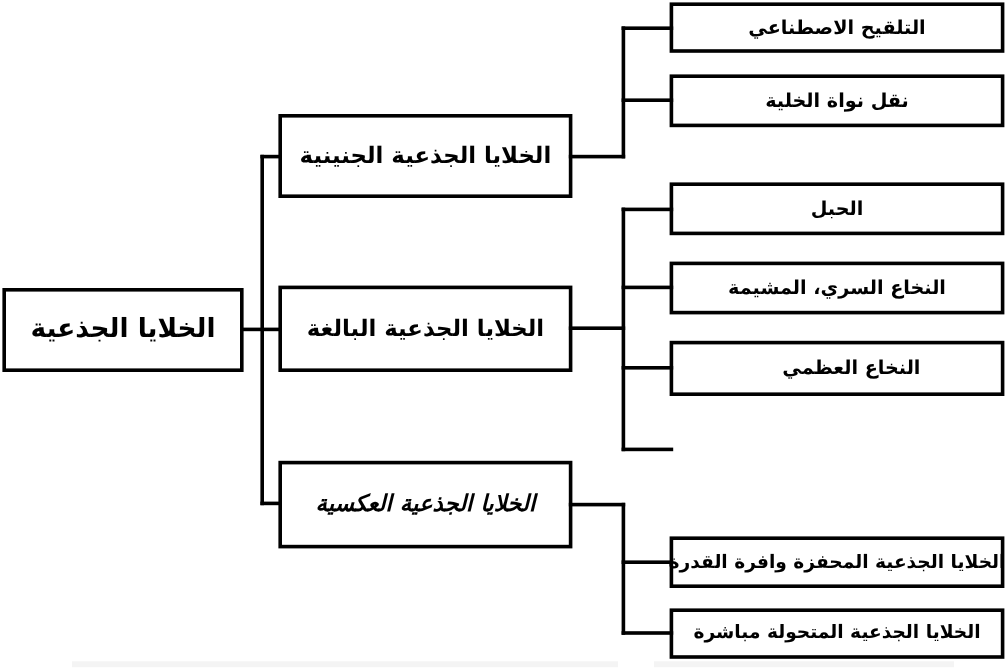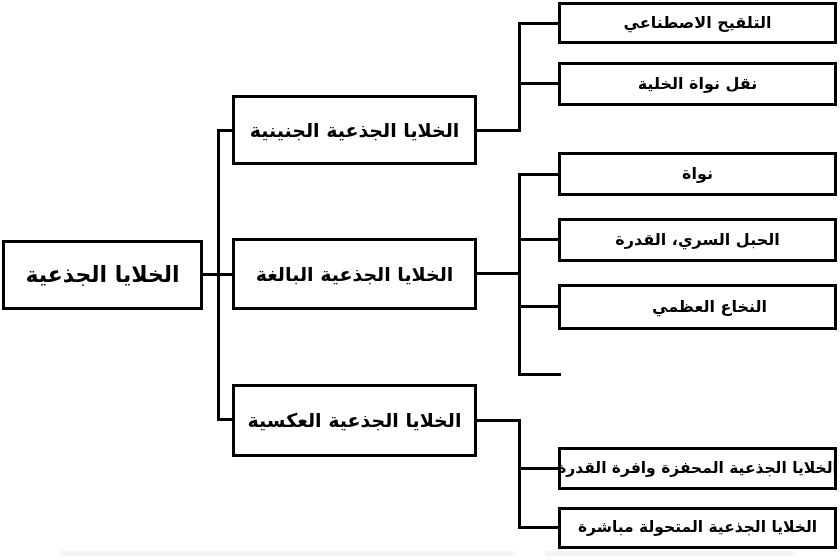--- a/index.html
+++ b/index.html
@@ -33,21 +33,21 @@
   .line {
     position: absolute;
     background: #000000;
   }
   
   .root      { left: 2px;   top: 240px; width: 201px; height: 70px; font-size: 22px; }
   
   .branch    { left: 232px; width: 245px; font-size: 19px; }
   .branch-0  { top: 95px;  height: 70px; }
   .branch-1  { top: 238px; height: 72px; }
-  .branch-2  { top: 384px; height: 73px; }
+  .branch-2  { top: 384px; height: 73px; font-style: italic; }
   
   .leaf      { left: 558px; width: 279px; font-size: 16px; }
   .leaf-sm   { font-size: 15.5px; }
   .leaf-a { top: 2px;   height: 42px; }
   .leaf-b { top: 62px;  height: 44px; }
   .leaf-c { top: 152px; height: 44px; }
   .leaf-d { top: 218px; height: 44px; }
   .leaf-e { top: 284px; height: 46px; padding-left: 24px; }
   .leaf-f { top: 352px; height: 46px; }
   .leaf-g { top: 447px; height: 43px; }
@@ -69,22 +69,22 @@
 
   <div class="box branch branch-0">الخلايا الجذعية الجنينية</div>
 
   <div class="box root">الخلايا الجذعية</div>
   <div class="box branch branch-1">الخلايا الجذعية البالغة</div>
   <div class="box branch branch-2">الخلايا الجذعية العكسية</div>
 
   <div class="box leaf leaf-a">التلقيح الاصطناعي</div>
   <div class="box leaf leaf-b">نقل نواة الخلية</div>
 
-  <div class="box leaf leaf-c">نواة</div>
-  <div class="box leaf leaf-d">الحبل السري، القدرة</div>
+  <div class="box leaf leaf-c">الحبل</div>
+  <div class="box leaf leaf-d">النخاع السري، المشيمة</div>
   <div class="box leaf leaf-e">النخاع العظمي</div>
 
   <div class="box leaf leaf-sm leaf-g">الخلايا الجذعية المحفزة وافرة القدرة</div>
   <div class="box leaf leaf-sm leaf-h">الخلايا الجذعية المتحولة مباشرة</div>
 
   <div class="line h3" style="left:200px; top:273px; width:35px;"></div>
   <div class="line w3" style="left:217px; top:129px; height:292px;"></div>
   <div class="line h3" style="left:217px; top:129px; width:18px;"></div>
   <div class="line h3" style="left:217px; top:418px; width:18px;"></div>
 

